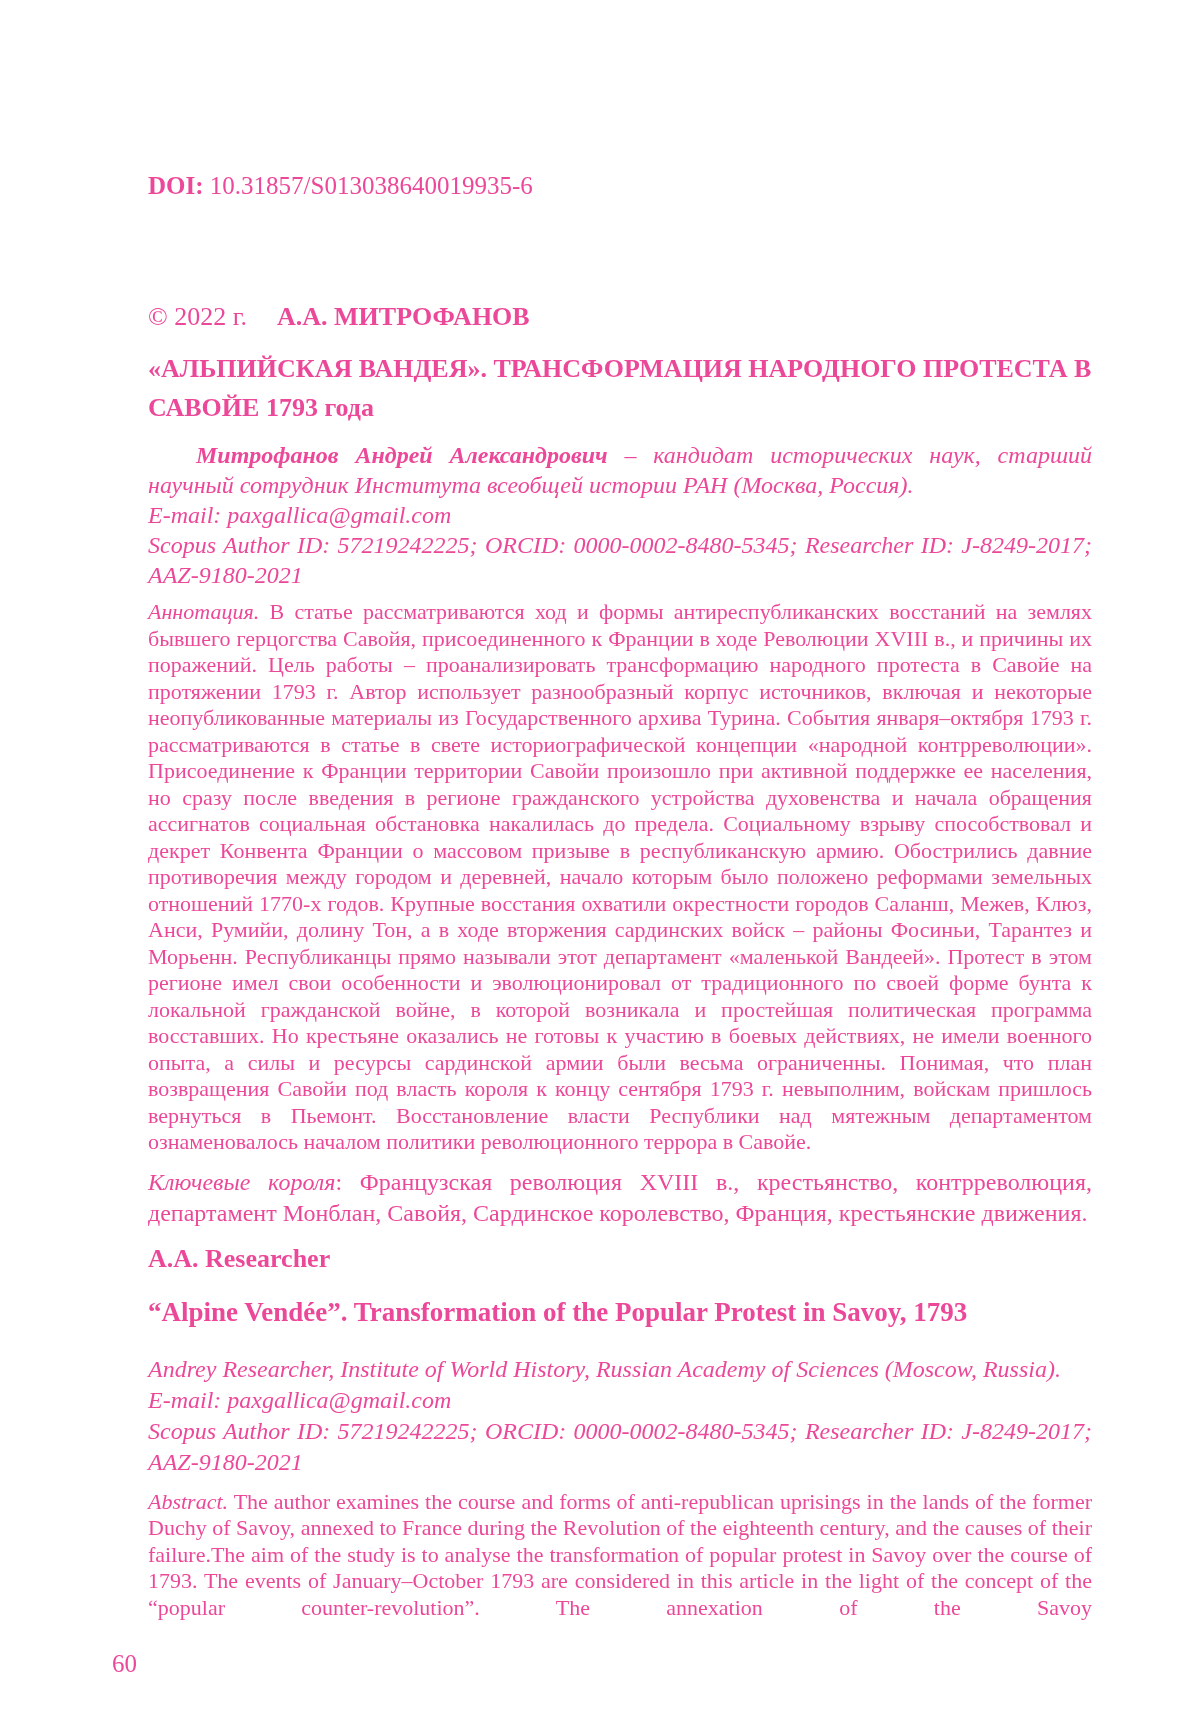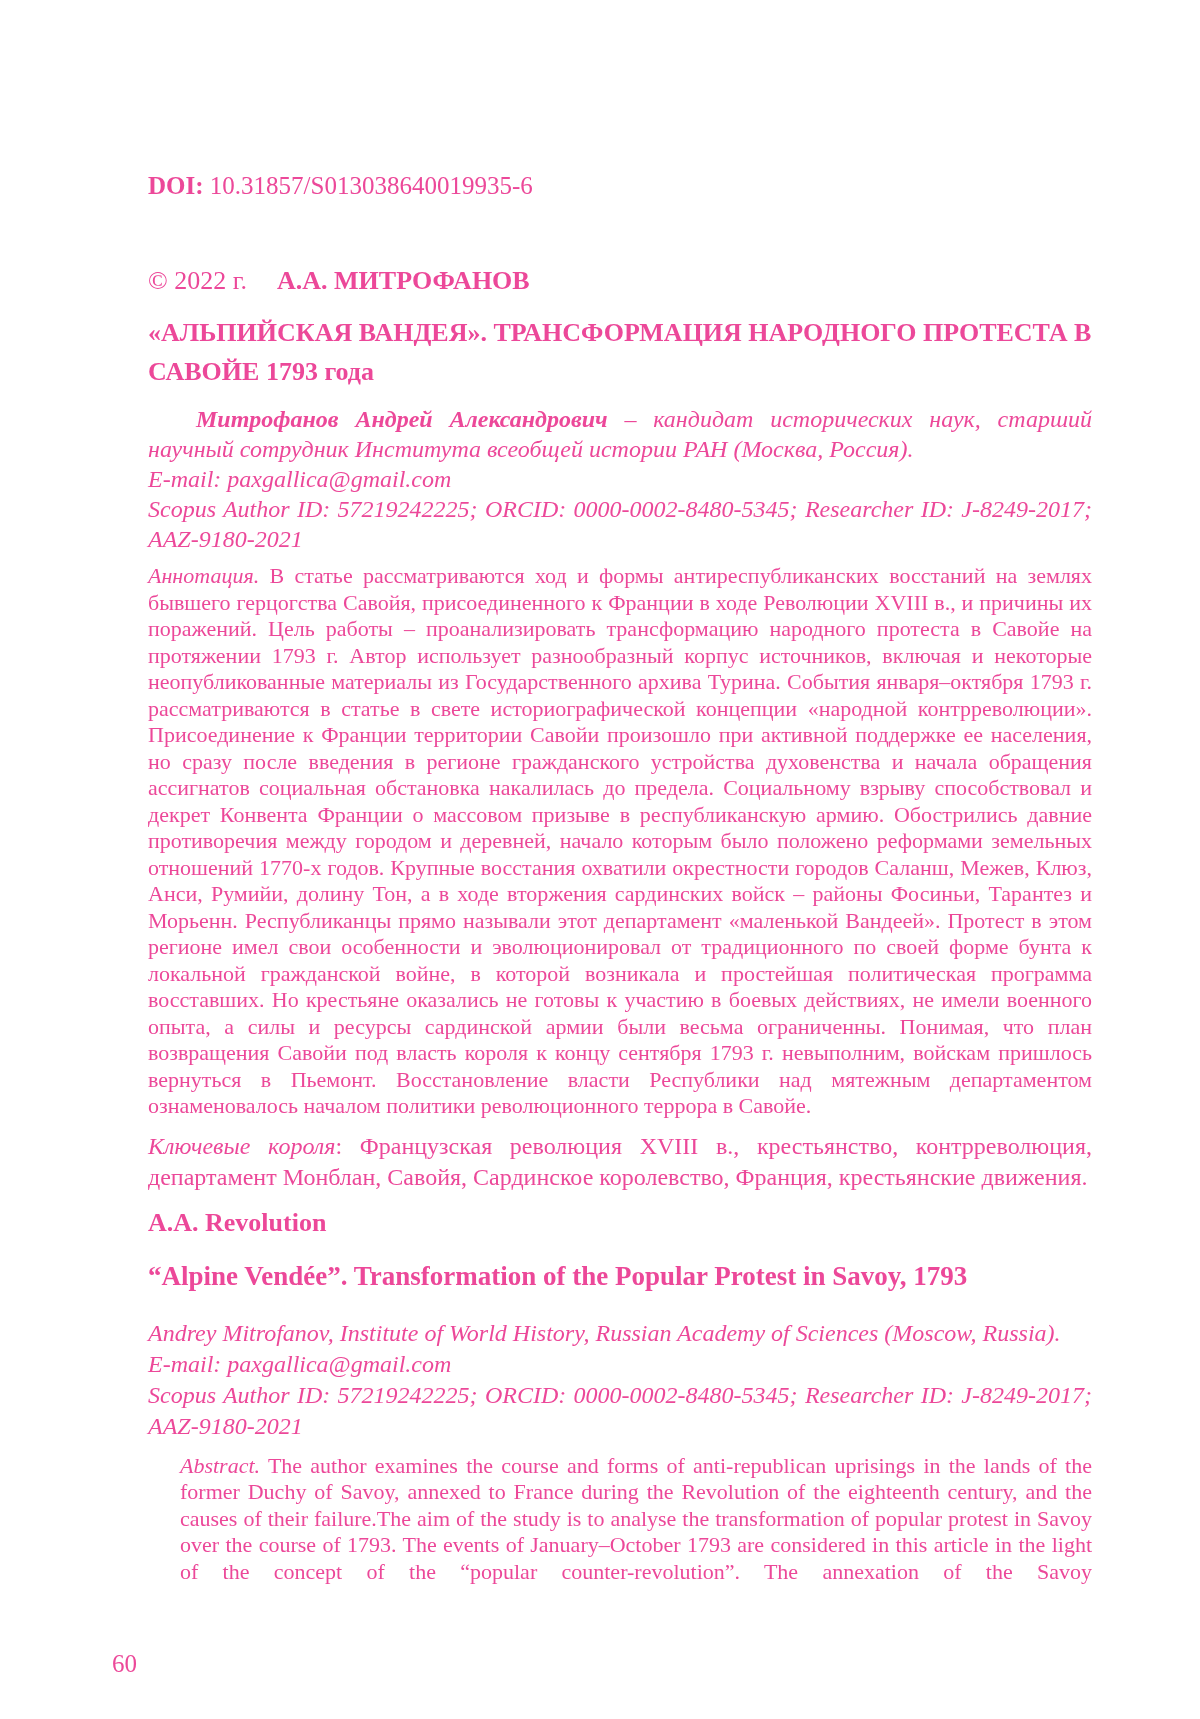--- a/index.html
+++ b/index.html
@@ -22,21 +22,21 @@
   p, h1, h2 { margin: 0; font-weight: normal; }
 
   .doi-line {
     padding-top: 170px;
     font-size: 25px;
     line-height: 32px;
   }
   .doi-label { font-weight: bold; }
 
   .copyright-line {
-    margin-top: 62px;
+    margin-top: 98px;
     font-size: 26px;
     line-height: 33px;
   }
   .copyright-name {
     font-weight: bold;
     margin-left: 30px;
   }
 
   .title-ru {
     margin-top: 16px;
@@ -87,21 +87,20 @@
     margin-top: 25px;
     line-height: 31px;
   }
 
   .abstract-en {
     margin-top: 11px;
     font-size: 22px;
     line-height: 26.5px;
     text-align: justify;
     text-align-last: justify;
-    margin-left: 32px;
   }
 
   .page-number {
     position: absolute;
     left: 112px;
     top: 1648px;
     font-size: 25px;
     line-height: 32px;
   }
 </style>
@@ -120,26 +119,26 @@
     <div class="author-block-ru">
       <p><span class="author-name-ru">Митрофанов Андрей Александрович</span><span> – кандидат исторических наук, старший научный сотрудник Института всеобщей истории РАН (Москва, Россия).</span></p>
       <p>E-mail: paxgallica@gmail.com</p>
       <p>Scopus Author ID: 57219242225; ORCID: 0000-0002-8480-5345; Researcher ID: J-8249-2017; AAZ-9180-2021</p>
     </div>
 
     <p class="abstract-ru"><span class="abstract-label">Аннотация.</span><span> В статье рассматриваются ход и формы антиреспубликанских восстаний на землях бывшего герцогства Савойя, присоединенного к Франции в ходе Революции XVIII в., и причины их поражений. Цель работы – проанализировать трансформацию народного протеста в Савойе на протяжении 1793 г. Автор использует разнообразный корпус источников, включая и некоторые неопубликованные материалы из Государственного архива Турина. События января–октября 1793 г. рассматриваются в статье в свете историографической концепции «народной контрреволюции». Присоединение к Франции территории Савойи произошло при активной поддержке ее населения, но сразу после введения в регионе гражданского устройства духовенства и начала обращения ассигнатов социальная обстановка накалилась до предела. Социальному взрыву способствовал и декрет Конвента Франции о массовом призыве в республиканскую армию. Обострились давние противоречия между городом и деревней, начало которым было положено реформами земельных отношений 1770-х годов. Крупные восстания охватили окрестности городов Саланш, Межев, Клюз, Анси, Румийи, долину Тон, а в ходе вторжения сардинских войск – районы Фосиньи, Тарантез и Морьенн. Республиканцы прямо называли этот департамент «маленькой Вандеей». Протест в этом регионе имел свои особенности и эволюционировал от традиционного по своей форме бунта к локальной гражданской войне, в которой возникала и простейшая политическая программа восставших. Но крестьяне оказались не готовы к участию в боевых действиях, не имели военного опыта, а силы и ресурсы сардинской армии были весьма ограниченны. Понимая, что план возвращения Савойи под власть короля к концу сентября 1793 г. невыполним, войскам пришлось вернуться в Пьемонт. Восстановление власти Республики над мятежным департаментом ознаменовалось началом политики революционного террора в Савойе.</span></p>
 
     <p class="keywords-ru"><span class="keywords-label">Ключевые короля</span><span>: Французская революция XVIII в., крестьянство, контрреволюция, департамент Монблан, Савойя, Сардинское королевство, Франция, крестьянские движения.</span></p>
 
-    <h2 class="author-en-caps">A.A. Revolution</h2>
+    <h2 class="author-en-caps">A.A. Researcher</h2>
 
     <h2 class="title-en">“Alpine Vendée”. Transformation of the Popular Protest in Savoy, 1793</h2>
 
     <div class="author-block-en">
-      <p>Andrey Mitrofanov, Institute of World History, Russian Academy of Sciences (Moscow, Russia).</p>
+      <p>Andrey Researcher, Institute of World History, Russian Academy of Sciences (Moscow, Russia).</p>
       <p>E-mail: paxgallica@gmail.com</p>
       <p>Scopus Author ID: 57219242225; ORCID: 0000-0002-8480-5345; Researcher ID: J-8249-2017; AAZ-9180-2021</p>
     </div>
 
     <p class="abstract-en"><span class="abstract-label">Abstract.</span><span> The author examines the course and forms of anti-republican uprisings in the lands of the former Duchy of Savoy, annexed to France during the Revolution of the eighteenth century, and the causes of their failure.The aim of the study is to analyse the transformation of popular protest in Savoy over the course of 1793. The events of January–October 1793 are considered in this article in the light of the concept of the “popular counter-revolution”. The annexation of the Savoy</span></p>
 
   </div>
 
   <div class="page-number">60</div>
 </div>

